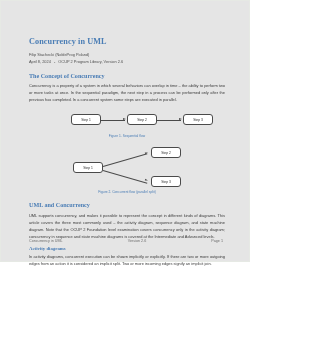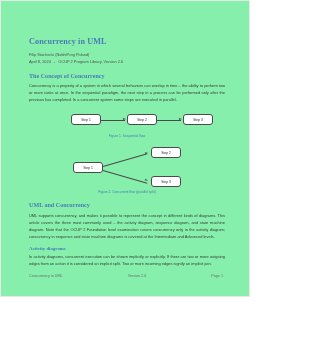--- a/index.html
+++ b/index.html
@@ -11,22 +11,22 @@
     width: 250px;
     height: 353px;
     overflow: hidden;
     font-family: "Liberation Serif", serif;
     -webkit-font-smoothing: antialiased;
   }
 
   #page {
     position: relative;
     width: 250px;
-    height: 297px;
-    background: #86efac;
+    height: 262px;
+    background: #e5e5e5;
     box-sizing: border-box;
     border: 1px solid #e6e9e4;
     padding-left: 17px;
   }
 
   #content {
     position: absolute;
     left: 28px;
     top: 36px;
     width: 196px;

